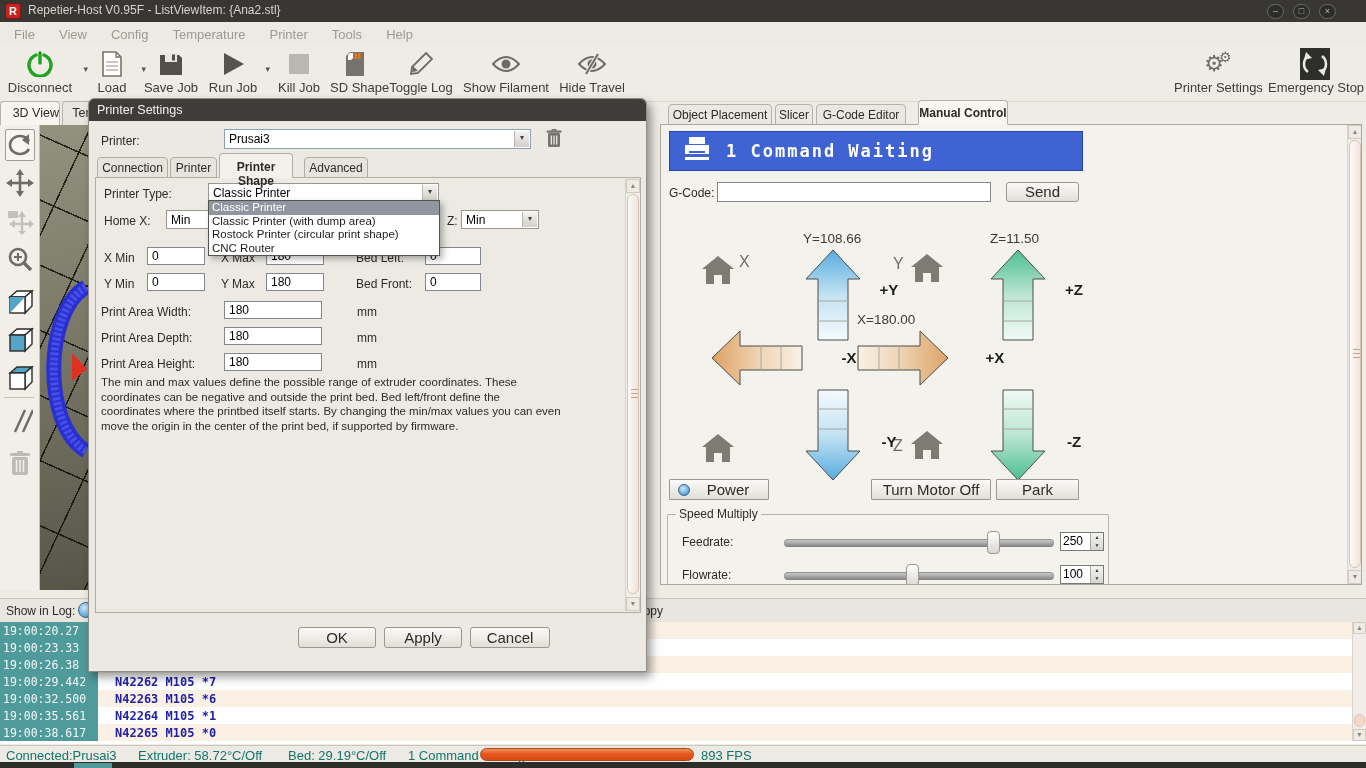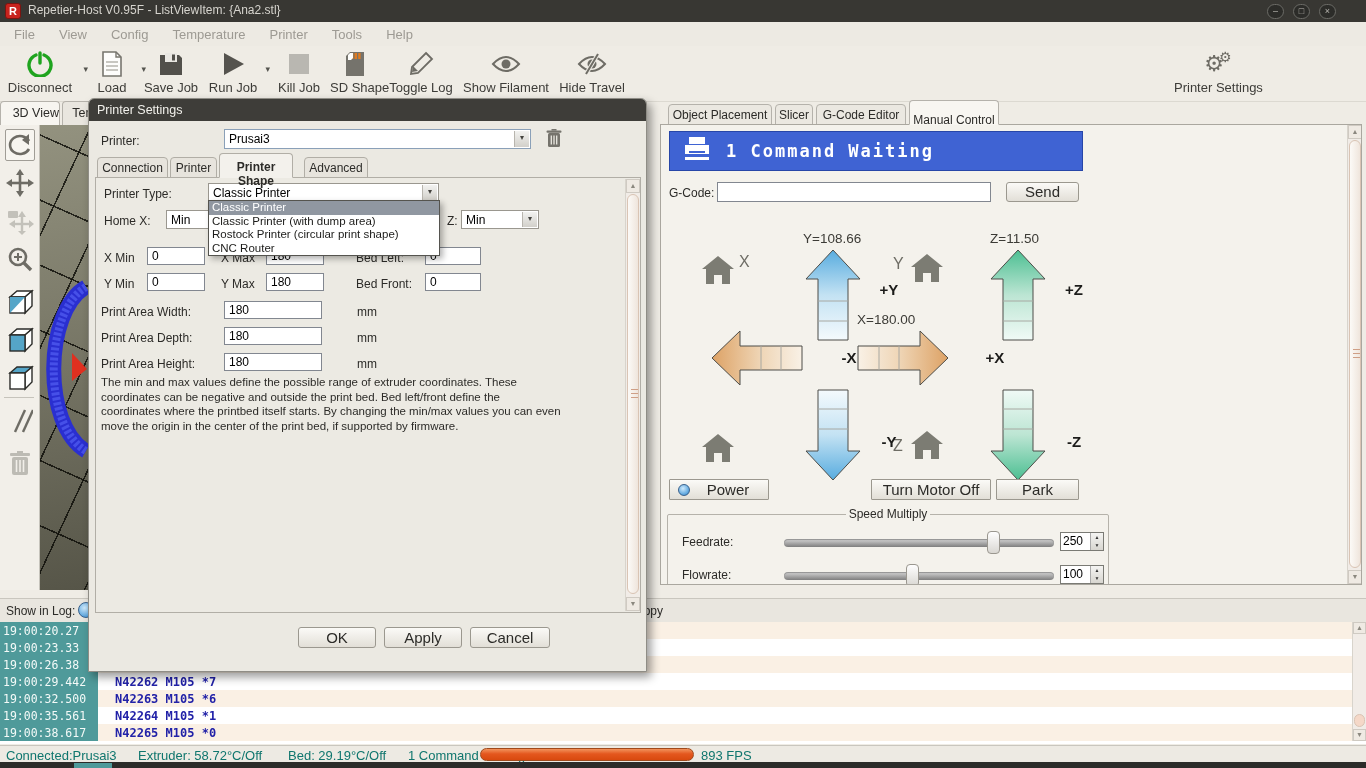--- a/index.html
+++ b/index.html
@@ -34,32 +34,32 @@
   #viewport { left:40px; top:125px; width:48px; height:465px;
     background:
       repeating-linear-gradient(115deg, transparent 0 46px, rgba(10,10,5,.8) 46px 47.5px),
       repeating-linear-gradient(24deg, transparent 0 58px, rgba(10,10,5,.8) 58px 59.5px),
       linear-gradient(170deg,#93927f 0%, #7d7c6b 40%, #565548 100%);
     overflow:hidden; }
 
   
   #rpanel { left:660px; top:100px; width:706px; height:490px; }
   .rtab { position:absolute; top:4px; height:21px; background:#ebe8e1; border:1px solid #b5b2ab; border-radius:4px 4px 0 0; font-size:12px; color:#2c2b28; text-align:center; padding-top:3px; }
-  .rtab.active { top:0; height:25px; background:#f8f6f1; font-weight:normal; padding-top:12px; border-bottom:1px solid #f8f6f1; z-index:2; }
+  .rtab.active { top:0; height:25px; background:#f8f6f1; font-weight:bold; padding-top:5px; border-bottom:1px solid #f8f6f1; z-index:2;margin-left:9px; }
   #rbody { position:absolute; left:0; top:24px; width:702px; height:461px; background:#f4f2ec; border:1px solid #aaa79f; overflow:hidden; }
   #banner { position:absolute; left:8px; top:6px; width:414px; height:40px; background:#3f63d3; border:1px solid #2746a8; display:flex; align-items:center; }
   #banner-text { font-family:"DejaVu Sans Mono", monospace; font-size:17px; font-weight:bold; color:#fff; letter-spacing:2px; }
   .formlabel { font-size:12px; color:#2c2b28; }
   .tf { border:1px solid #828790; background:#fff; font-size:12px; font-family:"Liberation Sans",sans-serif; padding:1px 4px; }
   .ui-btn { border:1px solid #9b988f; border-radius:3px; background:linear-gradient(#fbfaf7,#e2dfd7); font-size:15px; color:#2c2b28; text-align:center; }
   .pos-label { font-size:13.5px; color:#3c3b36; }
   .axis-letter { font-size:16px; color:#6e6d65; }
   .arrow-label { position:absolute; width:100%; text-align:center; font-size:15px; font-weight:bold; color:#1c1c1a; }
   fieldset { border:1px solid #b5b2aa; border-radius:2px; position:absolute; }
-  legend { font-size:12px; color:#2c2b28; padding:0 3px;text-align:center; }
+  legend { font-size:12px; color:#2c2b28; margin-left:8px; padding:0 3px; }
   .slider-track { position:absolute; height:8px; border-radius:4px; background:linear-gradient(#d6d6d6,#7e7e7e); box-shadow:inset 0 1px 1px rgba(0,0,0,.3); }
   .slider-handle { position:absolute; width:13px; height:23px; top:-8px; background:linear-gradient(#fefefe,#d9d7d2); border:1px solid #9a978f; border-radius:4px; }
   .spin { position:absolute; width:44px; height:19px; border:1px solid #7a7a74; background:#fff; }
   .spin input { position:absolute; left:2px; top:1px; width:27px; border:none; font-size:12px; font-family:"Liberation Sans",sans-serif; outline:none; }
   .spin .arrows { position:absolute; right:0; top:0; width:13px; height:100%; border-left:1px solid #aaa; background:linear-gradient(#f4f4f2,#d8d6d0); font-size:5px; color:#333; text-align:center; line-height:8px; }
   .vscroll { position:absolute; width:15px; background:#f1ece7; border-left:1px solid #d8d4cc; }
   .varrow { position:absolute; left:0; width:100%; height:14px; background:#efeae3; border:1px solid #cfcac2; color:#8b887f; font-size:7px; text-align:center; line-height:12px; }
   .vthumb { position:absolute; left:1px; width:12px; background:linear-gradient(90deg,#fcfaf7,#efe5dc); border:1px solid #d9c4b4; border-radius:6px; }
   .grip { position:absolute; left:3px; width:7px; height:1px; background:#cf9f86; }
 
@@ -242,20 +242,32 @@
     </div>
     <div class="tlabel">Hide Travel</div>
   </div>
   <div class="tbtn" style="left:1174px;width:88px">
     <div class="ticon" style="color:#6e6c65">
       <span style="font-size:22px">⚙</span>
         <span style="font-size:14px;margin-left:-5px;margin-top:-14px">⚙</span>
     </div>
     <div class="tlabel">Printer Settings</div>
   </div>
+  <div class="tbtn" style="left:1268px;width:94px">
+    <div class="ticon">
+      <svg width="34" height="32" viewBox="0 0 34 32">
+          <rect x="2" y="0" width="30" height="32" fill="#2e2e2a"></rect>
+          <path d="M10,8 A10,10 0 0 0 10,24" fill="none" stroke="#e8e6e0" stroke-width="2.6"></path>
+          <path d="M24,24 A10,10 0 0 0 24,8" fill="none" stroke="#e8e6e0" stroke-width="2.6"></path>
+          <polygon points="8,4 14,10 6,12" fill="#e8e6e0"></polygon>
+          <polygon points="26,28 20,22 28,20" fill="#e8e6e0"></polygon>
+        </svg>
+    </div>
+    <div class="tlabel">Emergency Stop</div>
+  </div>
 </div>
 
 <div id="lefttabs" class="abs">
   <div class="ltab active" style="left:0;width:60px">3D View</div>
   <div class="ltab" style="left:62px;width:44px">Tem</div>
 </div>
 
 <div id="sidebar" class="abs">
   <div class="sitool sel" style="top:4px">
     <svg width="26" height="26" viewBox="0 0 26 26">

